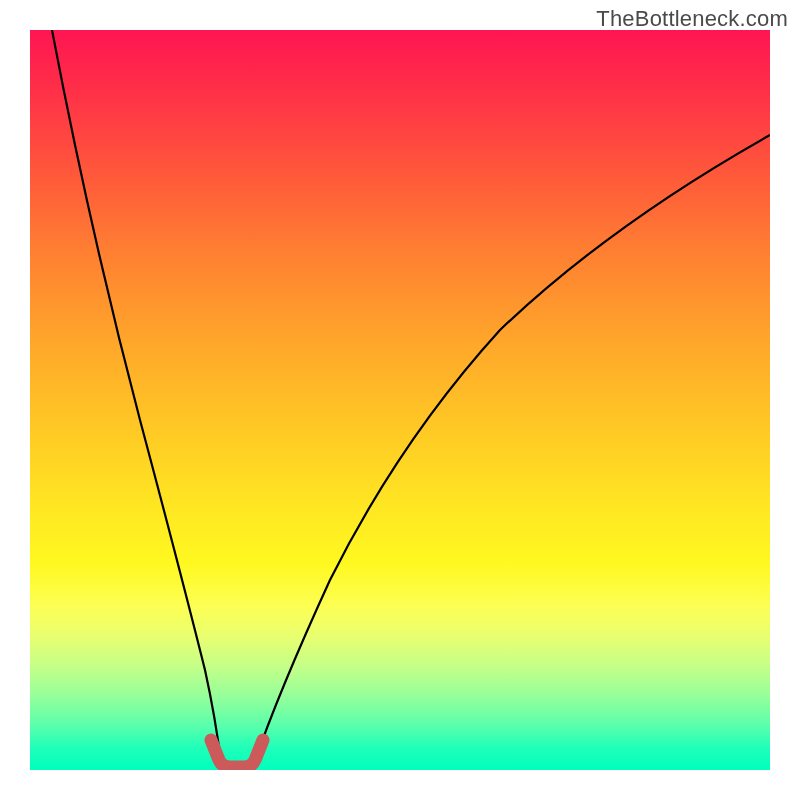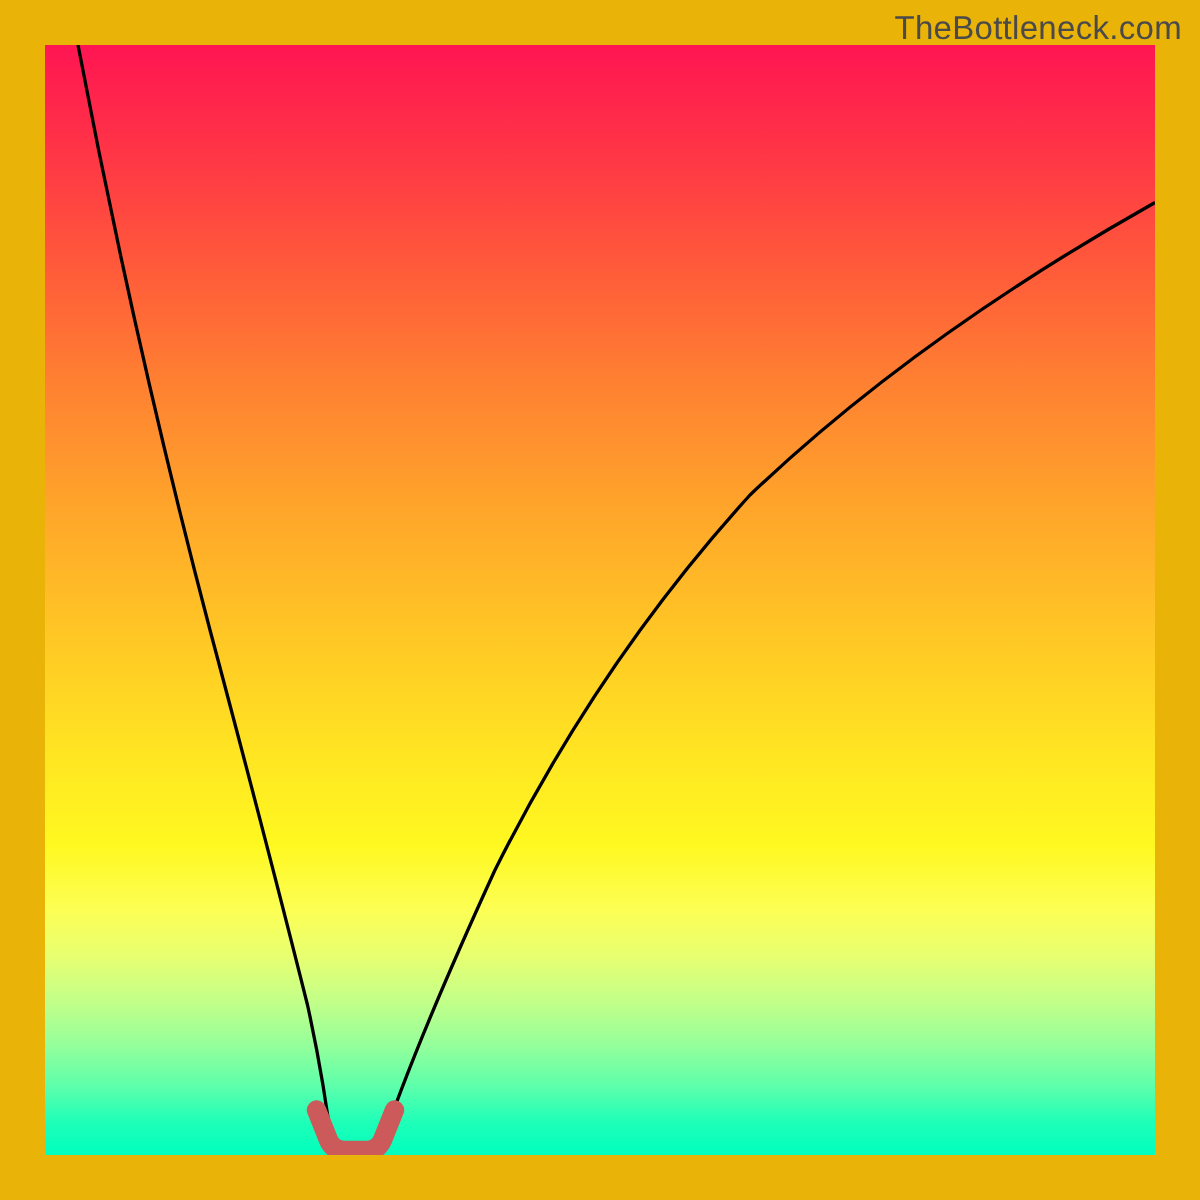--- a/index.html
+++ b/index.html
@@ -8,21 +8,21 @@
     width: 800px;
     height: 800px;
     background: #000;
     font-family: Arial, sans-serif;
     overflow: hidden;
   }
   .chart-container {
     position: relative;
     width: 800px;
     height: 800px;
-    background: #eab308;
+    background: #ffffff;
   }
   .plot-area {
     position: absolute;
     left: 30px;
     top: 30px;
     width: 740px;
     height: 740px;
     background: linear-gradient(to bottom,
       #ff1552 0%,
       #ff2f48 8%,

